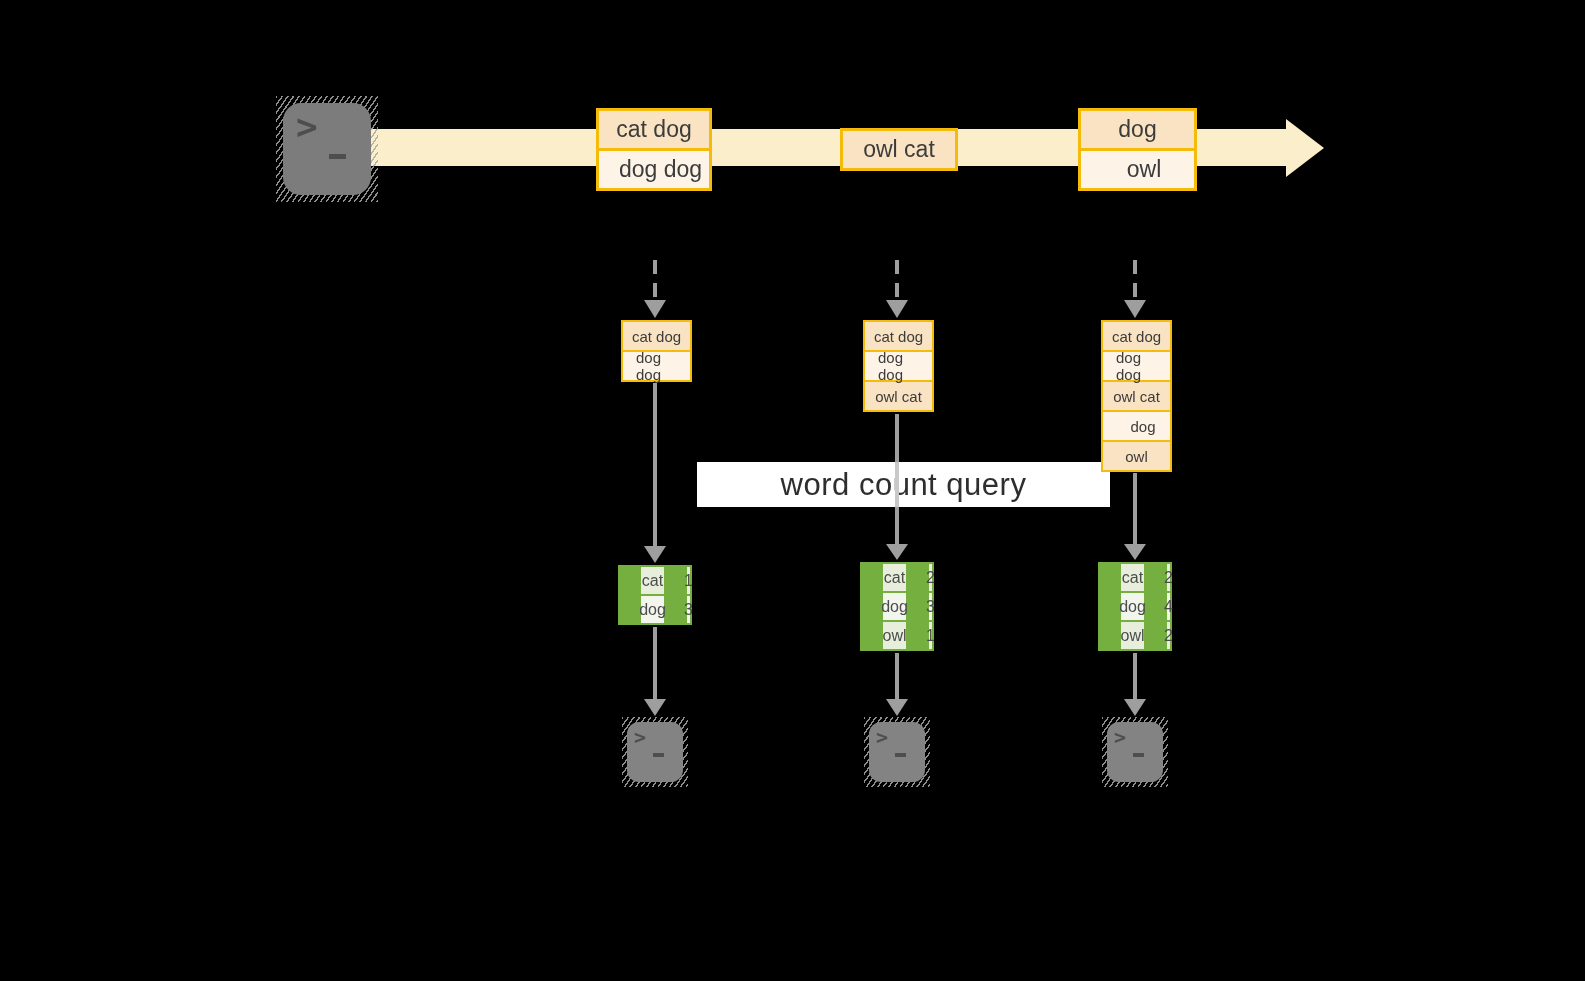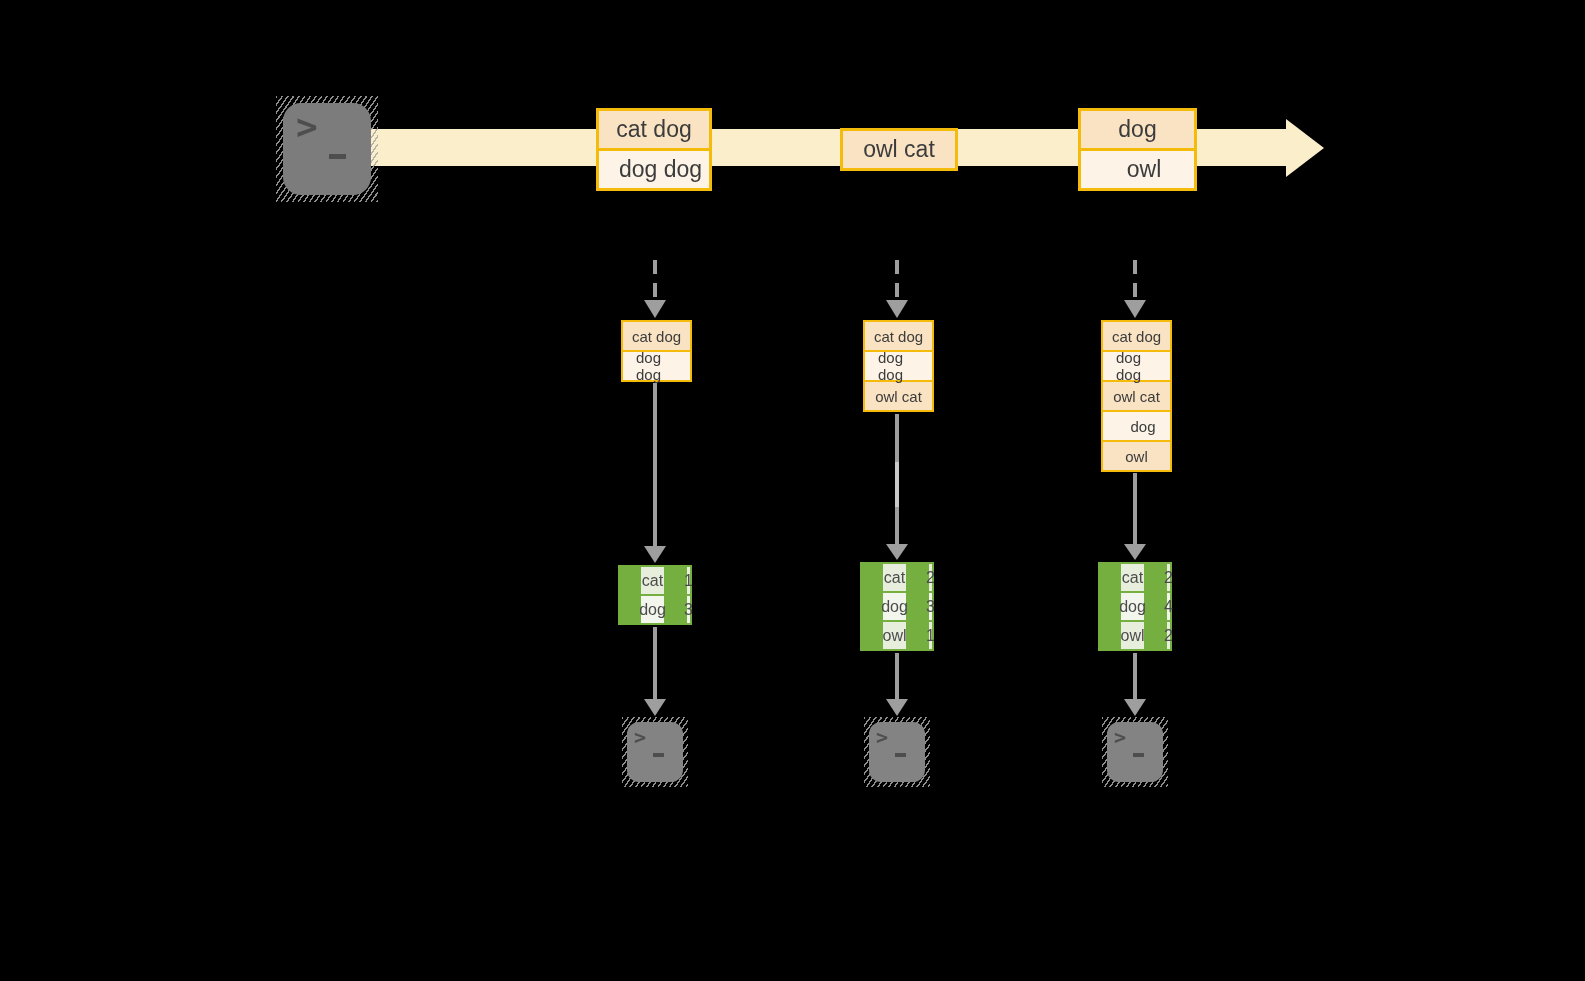--- a/index.html
+++ b/index.html
@@ -100,20 +100,23 @@
     <div class="sbox-row fill-b">dog dog</div>
   </div>
   <div class="sbox" style="left:840px;top:128px;width:112px;">
     <div class="sbox-row fill-a">owl cat</div>
   </div>
   <div class="sbox" style="left:1078px;top:108px;width:113px;">
     <div class="sbox-row fill-a">dog</div>
     <div class="sbox-row fill-b">owl</div>
   </div>
 
+  <div class="query-box">
+    <span class="query-label">word count query</span>
+  </div>
   <div class="cross-line"></div>
 
   <div class="stack" style="left:621px;top:320px;">
     <div class="stack-row fill-a">cat dog</div>
     <div class="stack-row fill-b">dog dog</div>
   </div>
   <div class="stack" style="left:863px;top:320px;">
     <div class="stack-row fill-a">cat dog</div>
     <div class="stack-row fill-b">dog dog</div>
     <div class="stack-row fill-a">owl cat</div>

